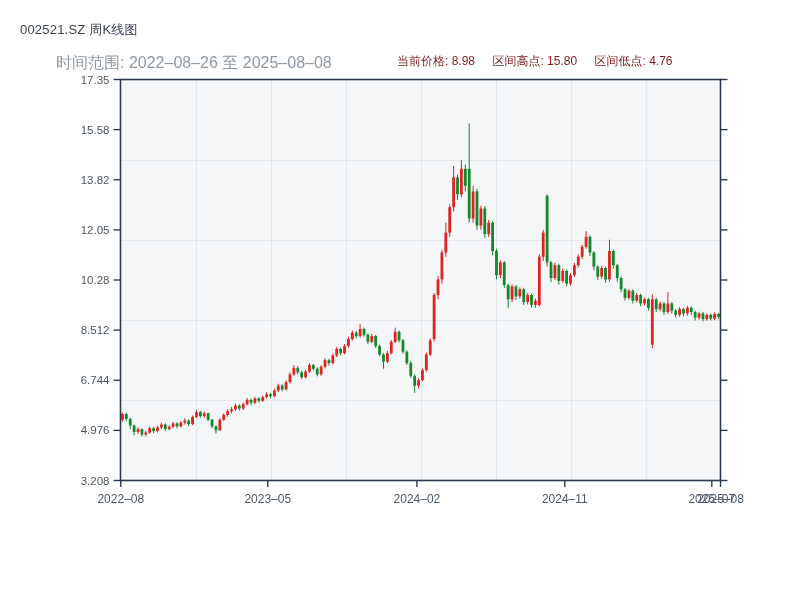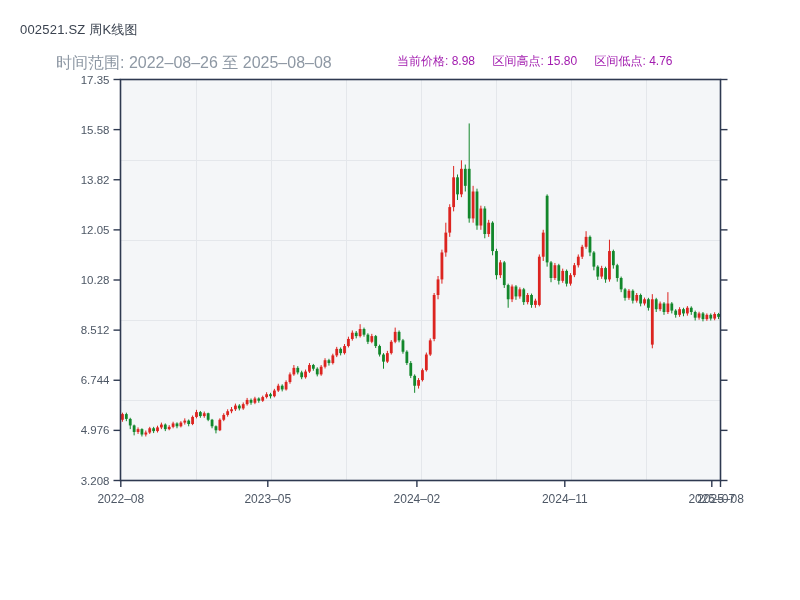--- a/index.html
+++ b/index.html
@@ -11,21 +11,21 @@
   .title{
     position:absolute;left:20px;top:21px;
     font-size:13px;color:#3b4350;letter-spacing:.2px;
   }
   .subtitle{
     position:absolute;left:20px;top:53px;
     font-size:16px;color:#8e98a4;margin-left:36px;
   }
   .stats{
     position:absolute;left:397px;top:53px;
-    font-size:12px;color:#a21caf;white-space:nowrap;
+    font-size:12px;color:#7f1d1d;white-space:nowrap;
   }
   .stats .pair{margin-right:14px;}
   .stats .pair:last-child{margin-right:0;}
   svg{position:absolute;left:0;top:0;}
   svg text{font-family:"Liberation Sans","DejaVu Sans",sans-serif;}
 </style>
 </head>
 <body>
 
 <div class="title">002521.SZ 周K线图</div>

